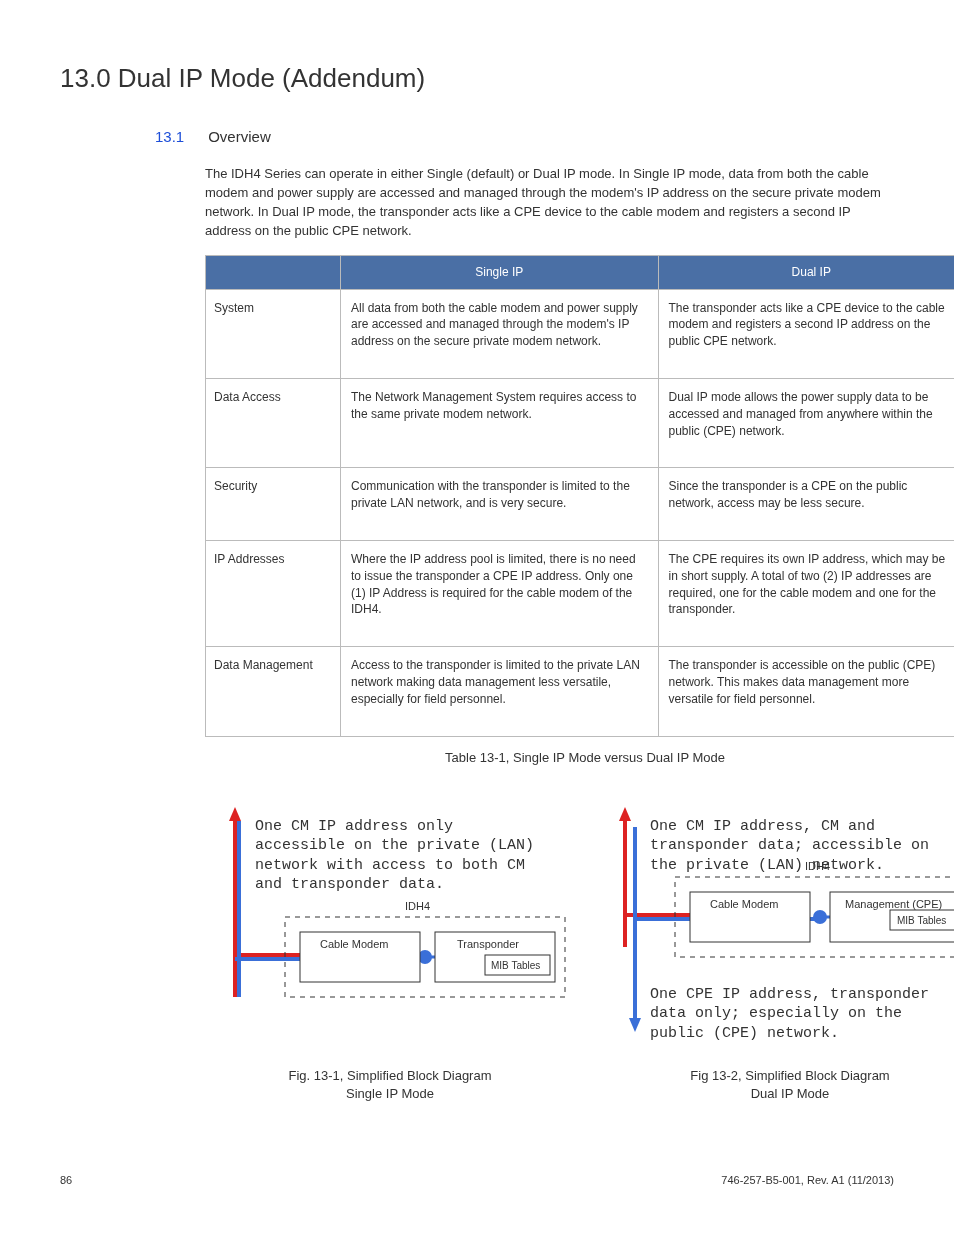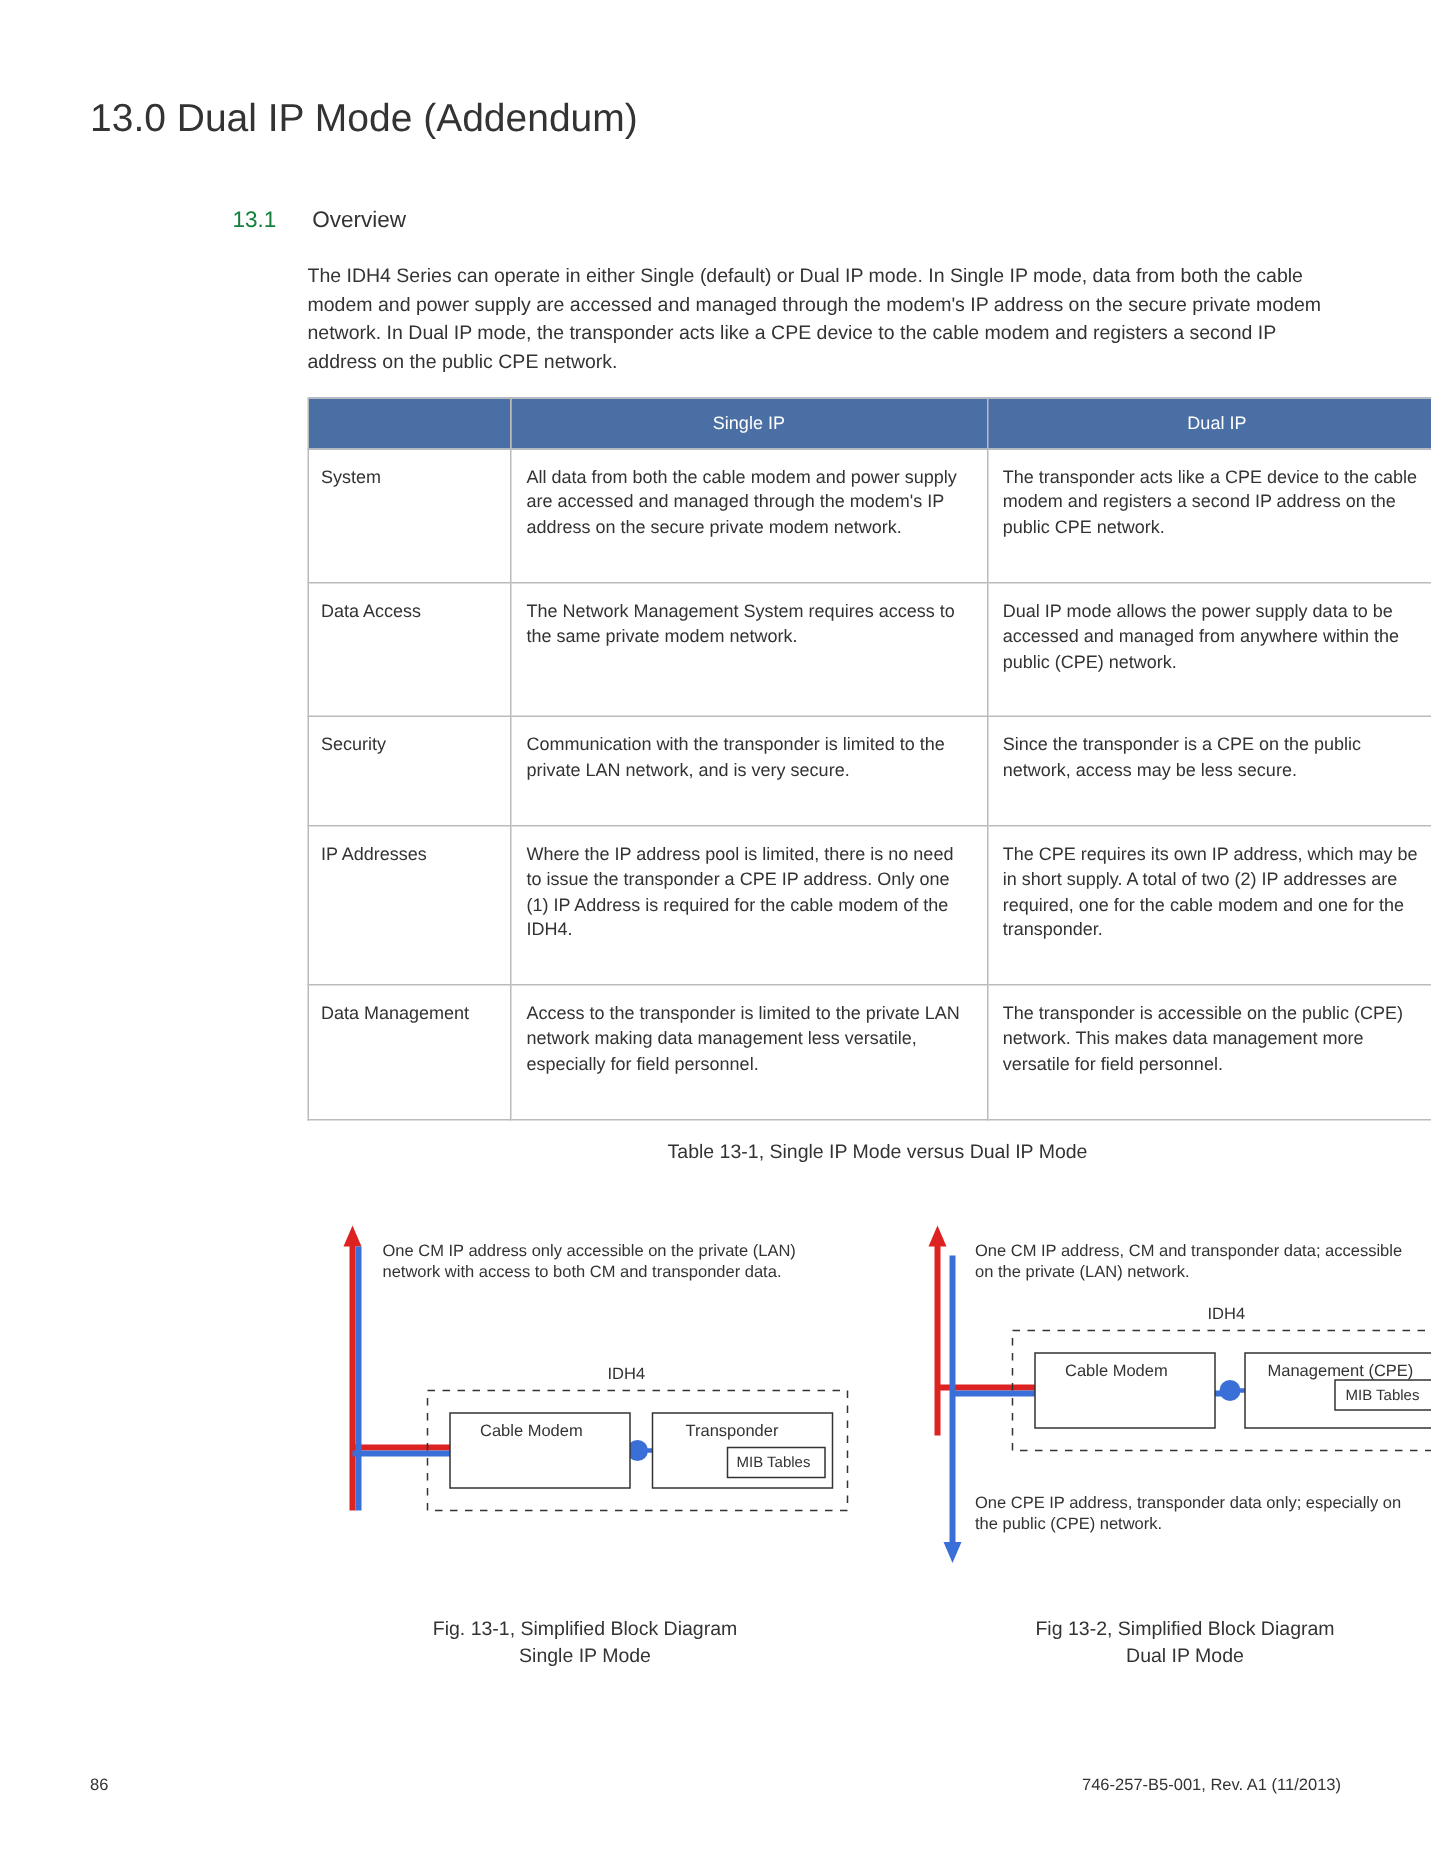--- a/index.html
+++ b/index.html
@@ -7,33 +7,33 @@
     margin: 0;
     padding: 40px 60px;
     color: #333;
     font-size: 13px;
     line-height: 1.4;
   }
   h1.main-title {
     font-size: 26px;
     font-weight: normal;
     color: #333;
-    margin: 20px 0 40px 0;
+    margin: 20px 0 30px 0;
   }
   .section {
     margin-left: 95px;
   }
   .section-heading-row {
     display:flex;
     gap: 24px;
     margin-bottom: 18px;
   }
   .section-num {
     font-size: 15px;
-    color:#15803d;
+    color:#1d4ed8;
   }
   .section-title {
     font-size: 15px;
     color:#333;
   }
   .body-para {
     margin: 0 0 14px 50px;
     font-size: 13px;
     line-height: 1.45;
     color:#333;
@@ -87,22 +87,23 @@
   }
   .footer {
     display:flex;
     justify-content: space-between;
     margin-top: 70px;
     font-size: 11px;
     color:#333;
     gap:32px;
   }
   .diagram-note {
-    font-size: 11px;
+    font-size: 15px;
     line-height:1.3;
+    font-family:Liberation Mono, monospace;
   }
 </style>
 </head>
 <body>
 
 <h1 class="main-title">13.0 Dual IP Mode (Addendum)</h1>
 
 <div class="section">
   <div class="section-heading-row">
     <span class="section-num">13.1</span>

